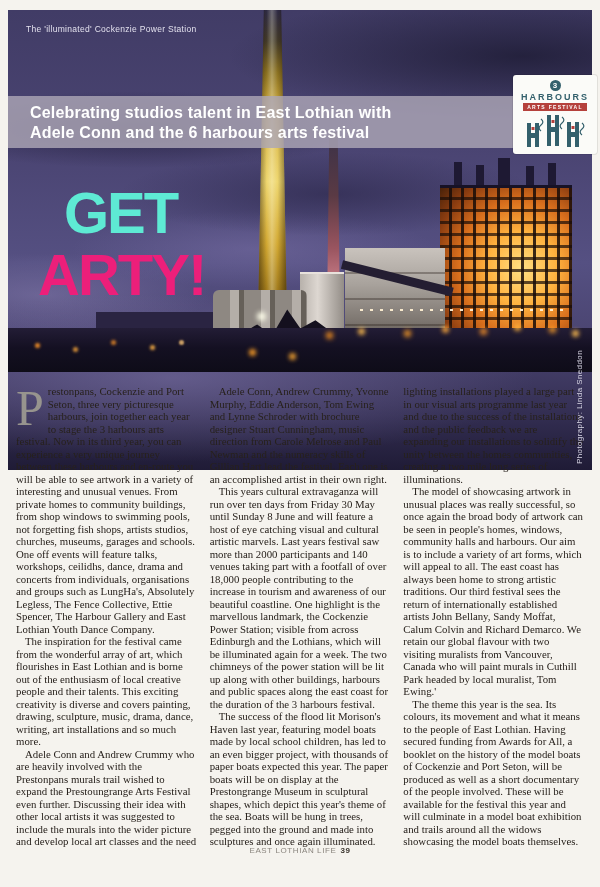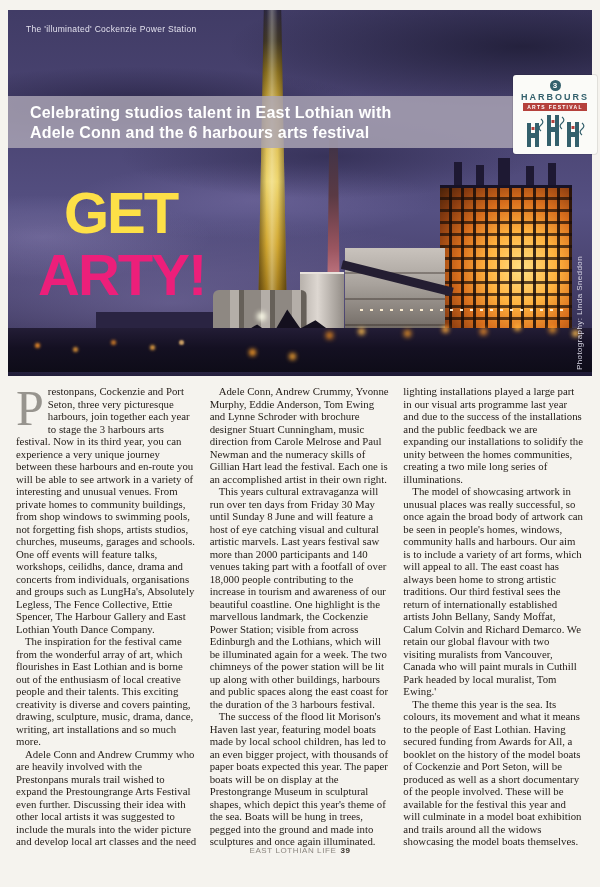--- a/index.html
+++ b/index.html
@@ -6,21 +6,21 @@
   body{
     width:600px;height:887px;overflow:hidden;
     background:#f5f3ee;
     font-family:"Liberation Sans",sans-serif;
     position:relative;
   }
   .page{position:absolute;inset:0;}
 
   
   .photo{
-    position:absolute;left:8px;top:10px;width:584px;height:366px;
+    position:absolute;left:8px;top:10px;width:584px;height:460px;
     overflow:hidden;background:#3c3860;
   }
   .sky{
     position:absolute;inset:0;z-index:0;
     background:
       radial-gradient(ellipse 420px 90px at 88% 10%, rgba(28,26,50,.8), transparent 70%),
       radial-gradient(ellipse 330px 55px at 22% 26%, rgba(34,30,60,.75), transparent 70%),
       radial-gradient(ellipse 300px 60px at 55% 40%, rgba(40,36,70,.6), transparent 70%),
       radial-gradient(ellipse 260px 55px at 42% 52%, rgba(125,115,170,.45), transparent 70%),
       radial-gradient(ellipse 520px 120px at 28% 80%, rgba(135,125,180,.5), transparent 70%),
@@ -111,21 +111,21 @@
     position:absolute;left:18px;top:14px;z-index:5;
     font-size:8.5px;color:#e3e1ee;letter-spacing:.3px;
   }
   .banner{
     position:absolute;left:0;top:86px;width:100%;height:52px;z-index:4;
     background:rgba(172,166,182,.82);
     box-sizing:border-box;padding:7px 0 0 22px;
   }
   .banner-line{font-weight:bold;font-size:16px;line-height:20px;color:#ffffff;letter-spacing:.2px;}
   .headline{position:absolute;left:30px;top:172px;z-index:4;font-weight:bold;font-size:58px;line-height:62px;letter-spacing:-2px;}
-  .headline .w1{display:block;color:#fde047;margin-left:26px;}
+  .headline .w1{display:block;color:#5eead4;margin-left:26px;}
   .headline .w2{display:block;color:#ec1f7a;}
   .photo-credit{
     position:absolute;right:8px;bottom:6px;z-index:5;
     writing-mode:vertical-rl;transform:rotate(180deg);
     font-size:8px;color:#d8d6e4;letter-spacing:.4px;
   }
 
   
   .logo{
     position:absolute;right:3px;top:75px;width:84px;height:79px;z-index:6;

